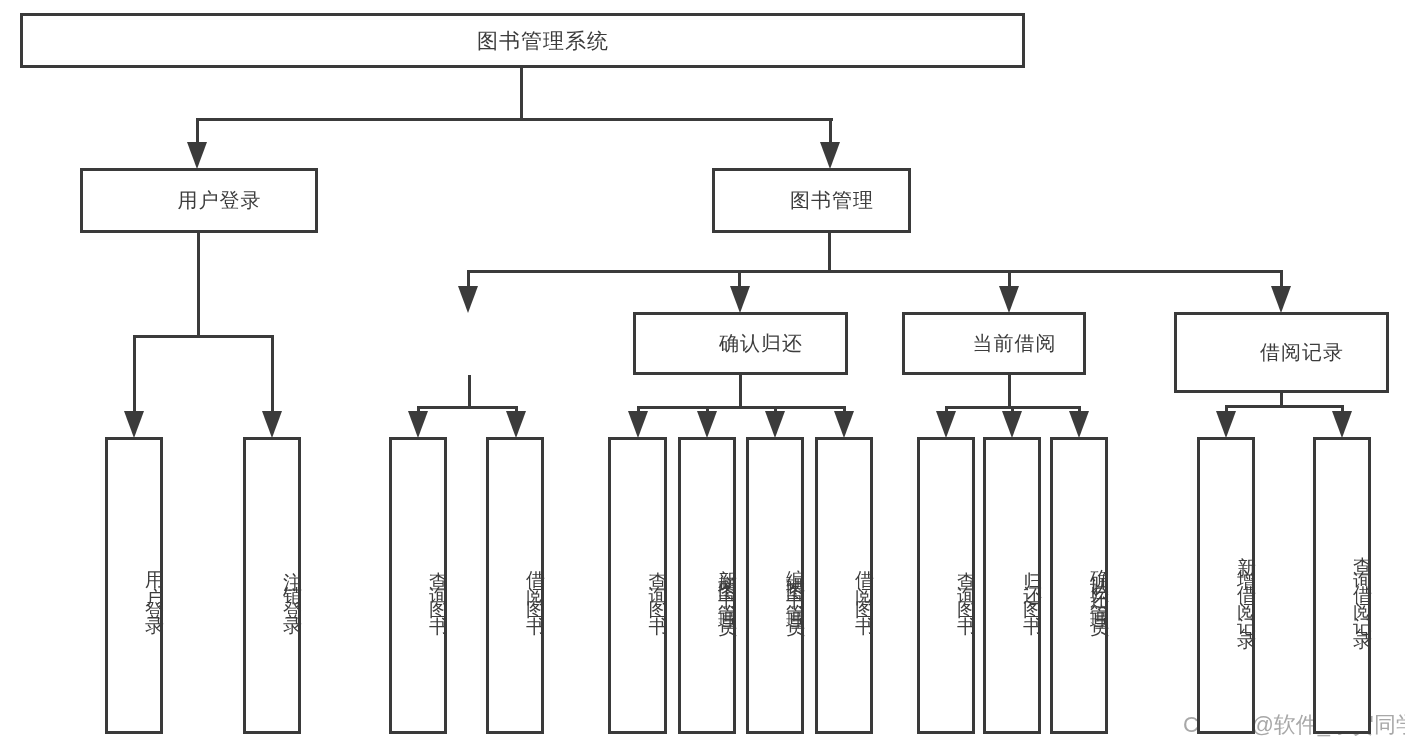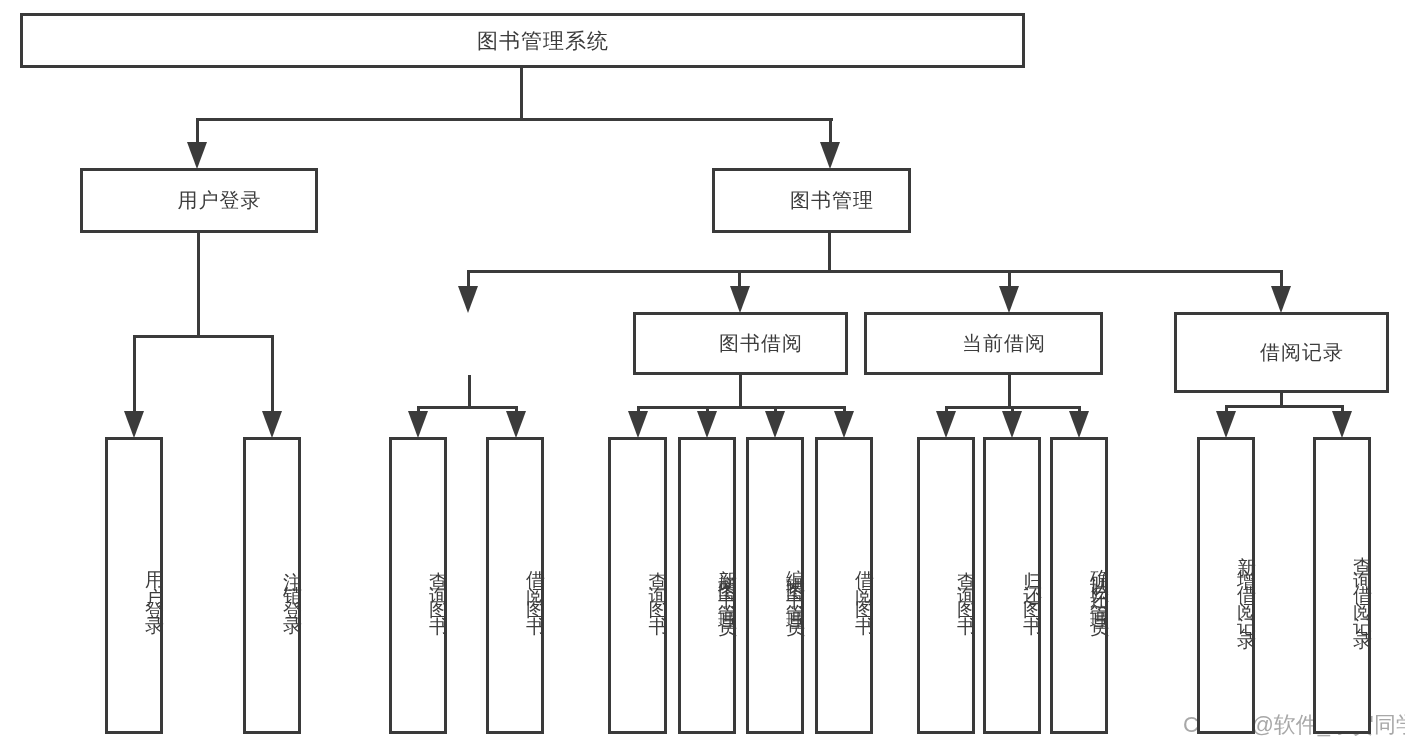--- a/index.html
+++ b/index.html
@@ -125,23 +125,23 @@
     <div class="box lv1" style="left: 20px; top: 13px; width: 1005px; height: 55px;">
       <span>图书管理系统</span>
     </div>
     <div class="box lv2" style="left: 80px; top: 168px; width: 238px; height: 65px;">
       <span>用户登录</span>
     </div>
     <div class="box lv2" style="left: 712px; top: 168px; width: 199px; height: 65px;">
       <span>图书管理</span>
     </div>
     <div class="box lv3" style="left: 633px; top: 312px; width: 215px; height: 63px;">
-      <span>图书借阅</span>
+      <span>确认归还</span>
     </div>
-    <div class="box lv3" style="left: 864px; top: 312px; width: 239px; height: 63px;">
+    <div class="box lv3" style="left: 902px; top: 312px; width: 184px; height: 63px;">
       <span>当前借阅</span>
     </div>
     <div class="box lv3" style="left: 1174px; top: 312px; width: 215px; height: 81px;">
       <span>借阅记录</span>
     </div>
     <div class="box leaf short" style="left: 105px; top: 437px; width: 58px; height: 297px;">
       <span>用户登录</span>
     </div>
     <div class="box leaf short" style="left: 243px; top: 437px; width: 58px; height: 297px;">
       <span>注销登录</span>

